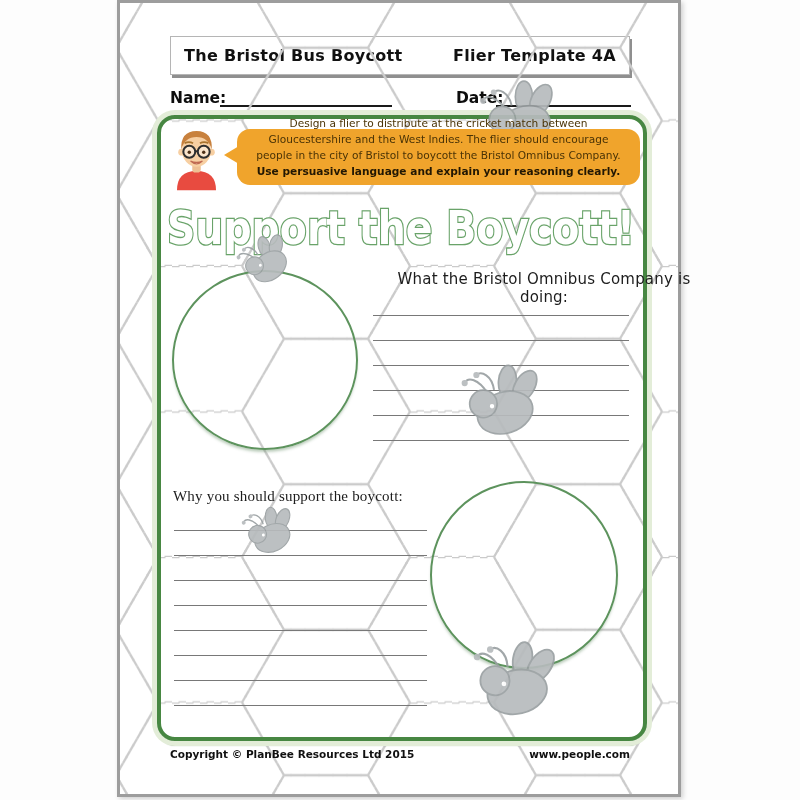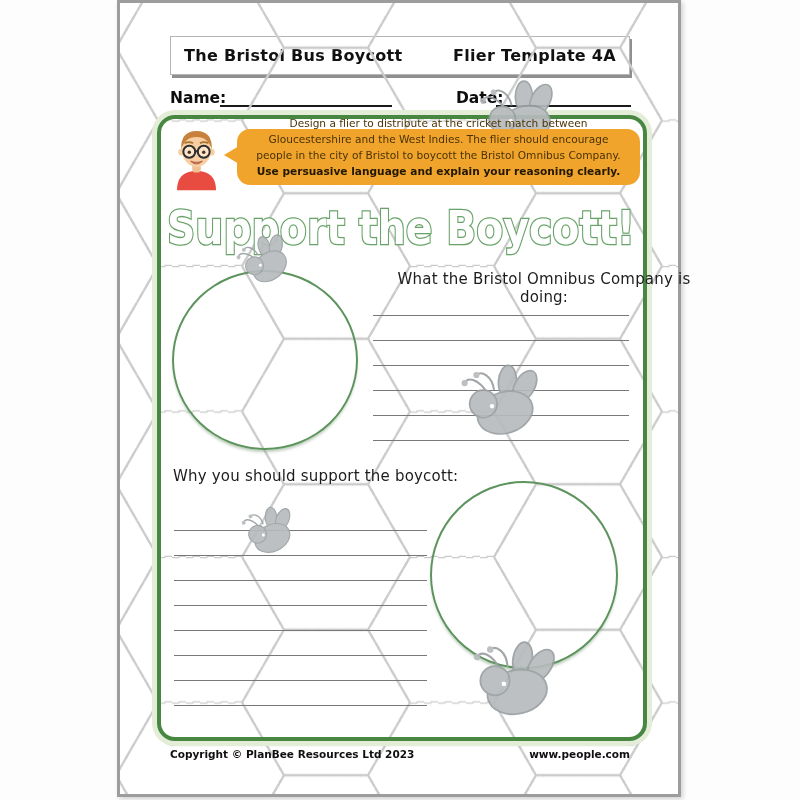--- a/index.html
+++ b/index.html
@@ -57,21 +57,21 @@
   .draw-circle {
     position:absolute; border:2px solid #5d935d; border-radius:50%;
     background:transparent; z-index:4;
     box-shadow:0 3px 3px -1px rgba(100,140,100,0.45);
   }
   .circle-left  { left:52px;  top:267px; width:186px; height:180px; }
   .circle-right { left:310px; top:478px; width:188px; height:188px; }
 
   .section-heading { position:absolute; font-size:15px; color:#1c1c1c; z-index:4; letter-spacing:0.2px; }
   .heading-company { left:228px; top:267px; width:300px; text-align:center;margin-left:46px; }
-  .heading-why     { left:53px;  top:464px; }
+  .heading-why     { left:53px;  top:485px;font-family:Liberation Serif, serif; }
 
   .line-group { position:absolute; z-index:4; }
   .line-group .write-line { height:25px; border-bottom:1.6px solid #787878; }
   .lines-company { left:253px; top:288px; width:256px; }
   .lines-why     { left:54px;  top:503px; width:253px; }
 
   .bee { position:absolute; z-index:5; opacity:0.92; }
   .bee-date    { left:358px; top:76px;  width:86px; height:74px; transform:rotate(-6deg);  z-index:3; }
   .bee-title   { left:117px; top:232px; width:58px; height:50px; transform:rotate(-22deg); }
   .bee-company { left:338px; top:360px; width:90px; height:77px; transform:rotate(-2deg); }
@@ -198,18 +198,18 @@
     <svg class="bee bee-why" viewBox="0 0 100 90">
         <use href="#bee-sym"></use>
       </svg>
 
     <div class="draw-circle circle-right"></div>
     <svg class="bee bee-circle" viewBox="0 0 100 90">
         <use href="#bee-sym"></use>
       </svg>
 
     <div class="footer">
-      <span>Copyright © PlanBee Resources Ltd 2023</span>
+      <span>Copyright © PlanBee Resources Ltd 2015</span>
       <span>www.people.com</span>
     </div>
 
   </div>
 </div>
 
 </body></html>

